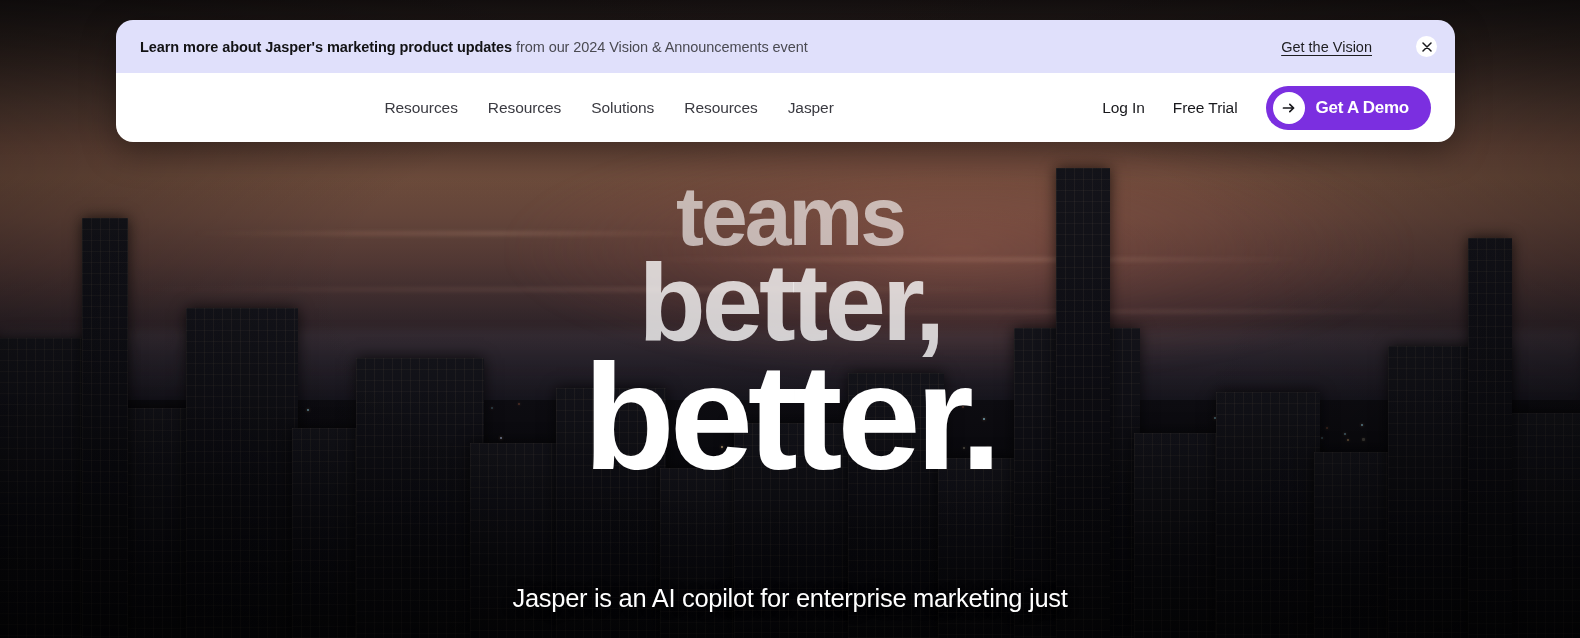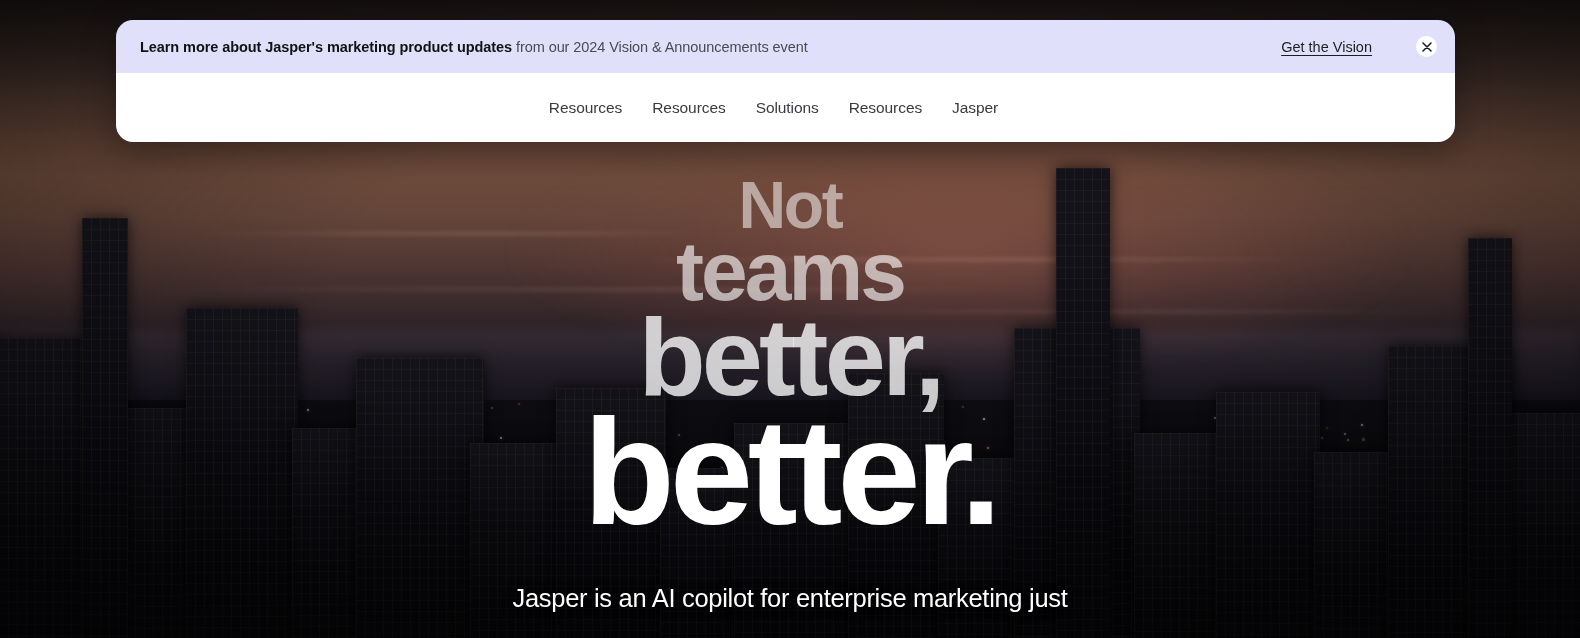--- a/index.html
+++ b/index.html
@@ -716,21 +716,20 @@
 
     <div class="bld" style="left:82px;   width:46px; height:420px;"></div>
     <div class="bld" style="left:1056px; width:54px; height:470px;"></div>
     <div class="bld" style="left:1468px; width:44px; height:400px;"></div>
 
     <div class="scrim"></div>
     <div class="vignette"></div>
   </div>
 
   <div class="hero">
-    <span class="hl hl-1">Not</span>
     <span class="hl hl-2">teams</span>
     <span class="hl hl-3">better,</span>
     <span class="hl hl-4">better.</span>
   </div>
 
   <div class="sub">
     <div>Jasper is an AI copilot for enterprise marketing just</div>
   </div>
 
   <div class="card">
@@ -752,17 +751,29 @@
 
 
       <div class="nav-links">
         <span class="nav-link">Resources</span>
         <span class="nav-link">Resources</span>
         <span class="nav-link">Solutions</span>
         <span class="nav-link">Resources</span>
         <span class="nav-link">Jasper</span>
       </div>
 
+      <div class="nav-right">
+        <span class="nav-action">Log In</span>
+        <span class="nav-action">Free Trial</span>
+        <button class="cta">
+          <span class="cta-circle">
+            <svg viewBox="0 0 16 16">
+              <path d="M2.5 8 H12.5 M8.8 4.4 L12.6 8 L8.8 11.6" stroke="#18181c" stroke-width="1.7" fill="none" stroke-linecap="round" stroke-linejoin="round"></path>
+            </svg>
+          </span>
+          <span class="cta-label">Get A Demo</span>
+        </button>
+      </div>
 
     </div>
   </div>
 
 </div>
 
 </body></html>

